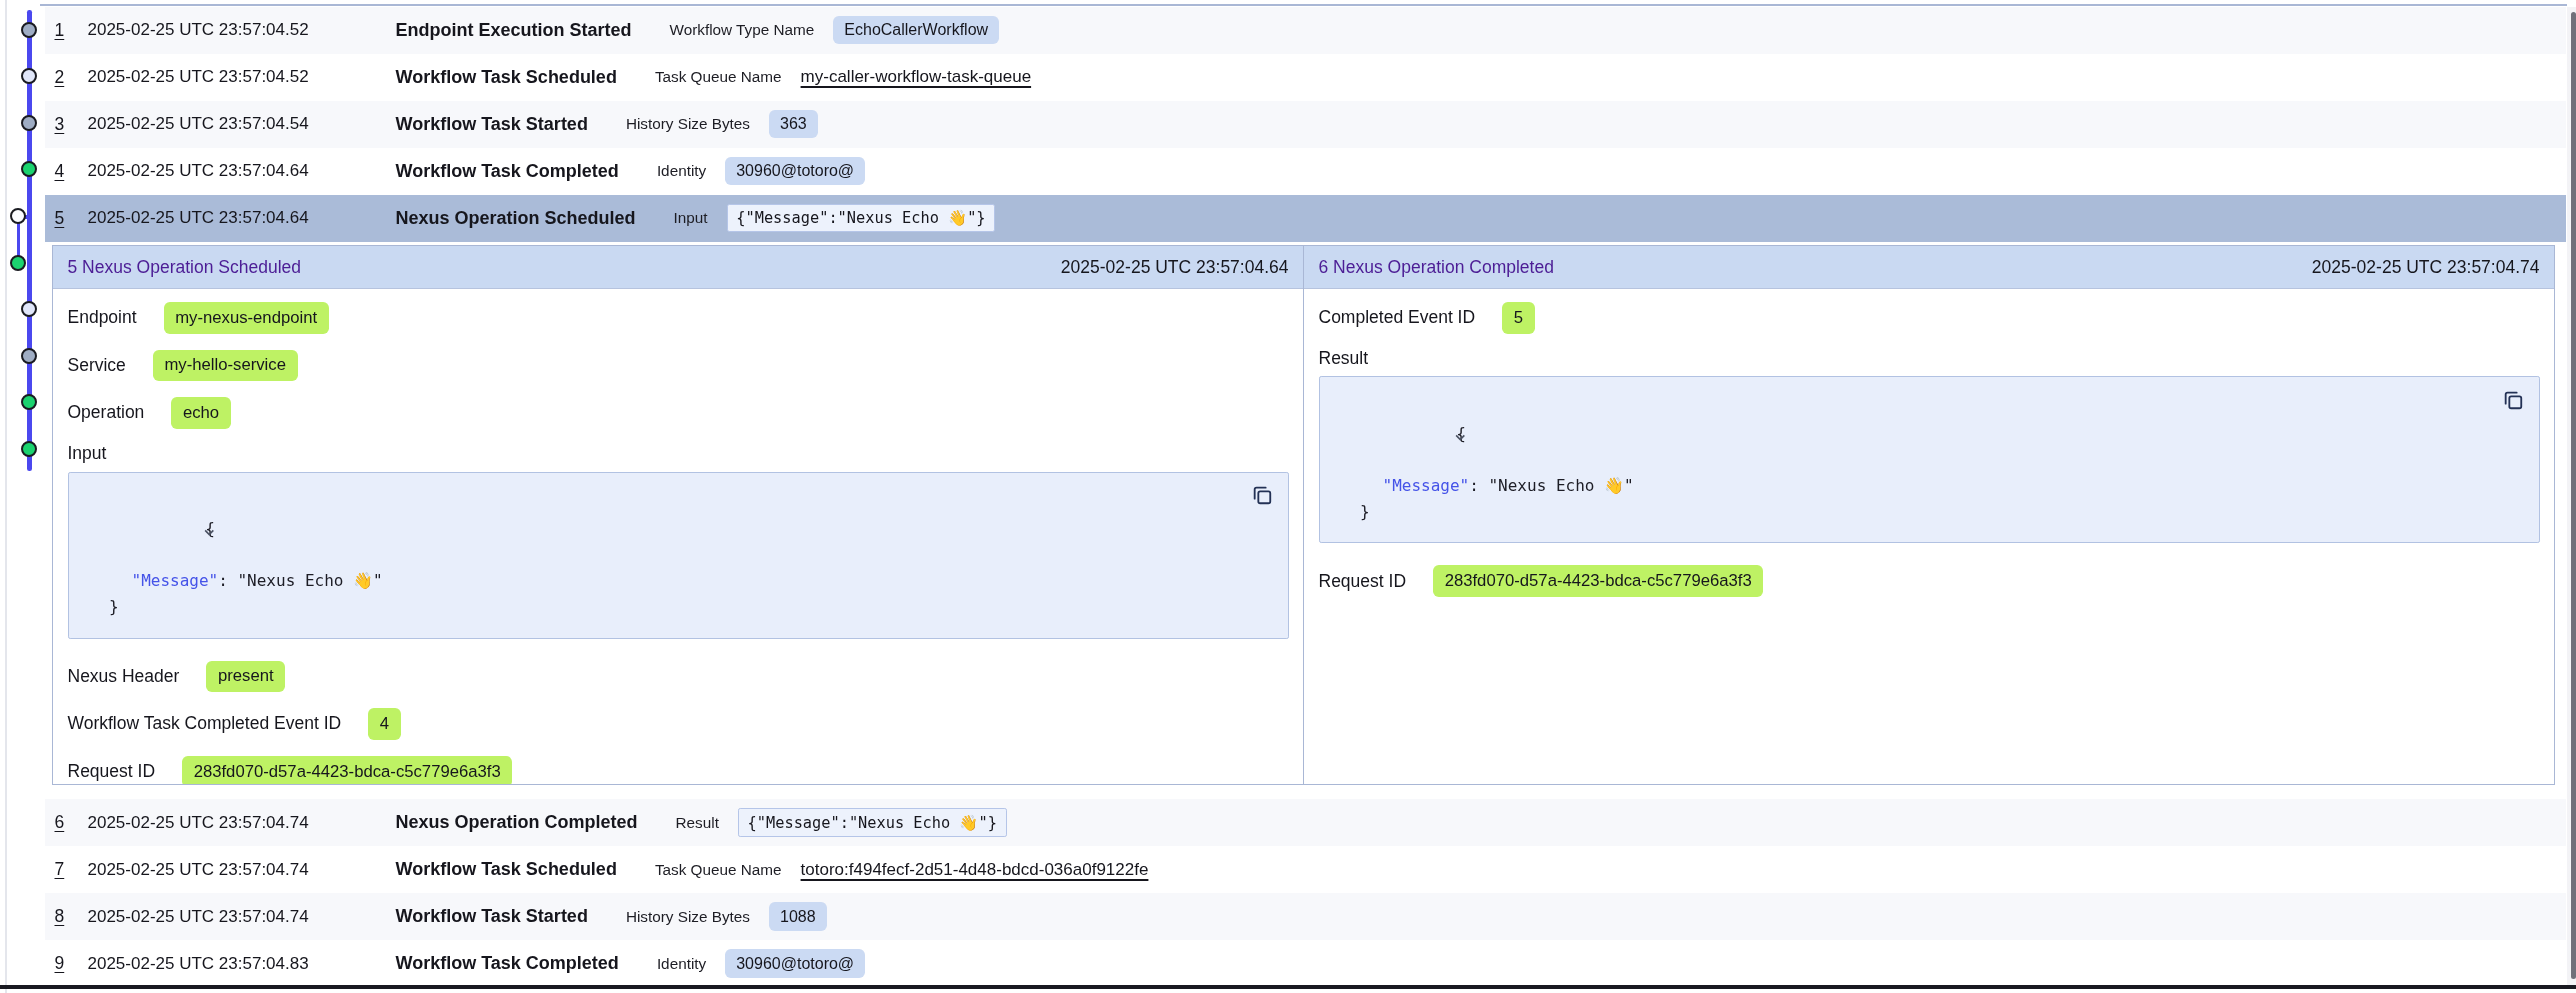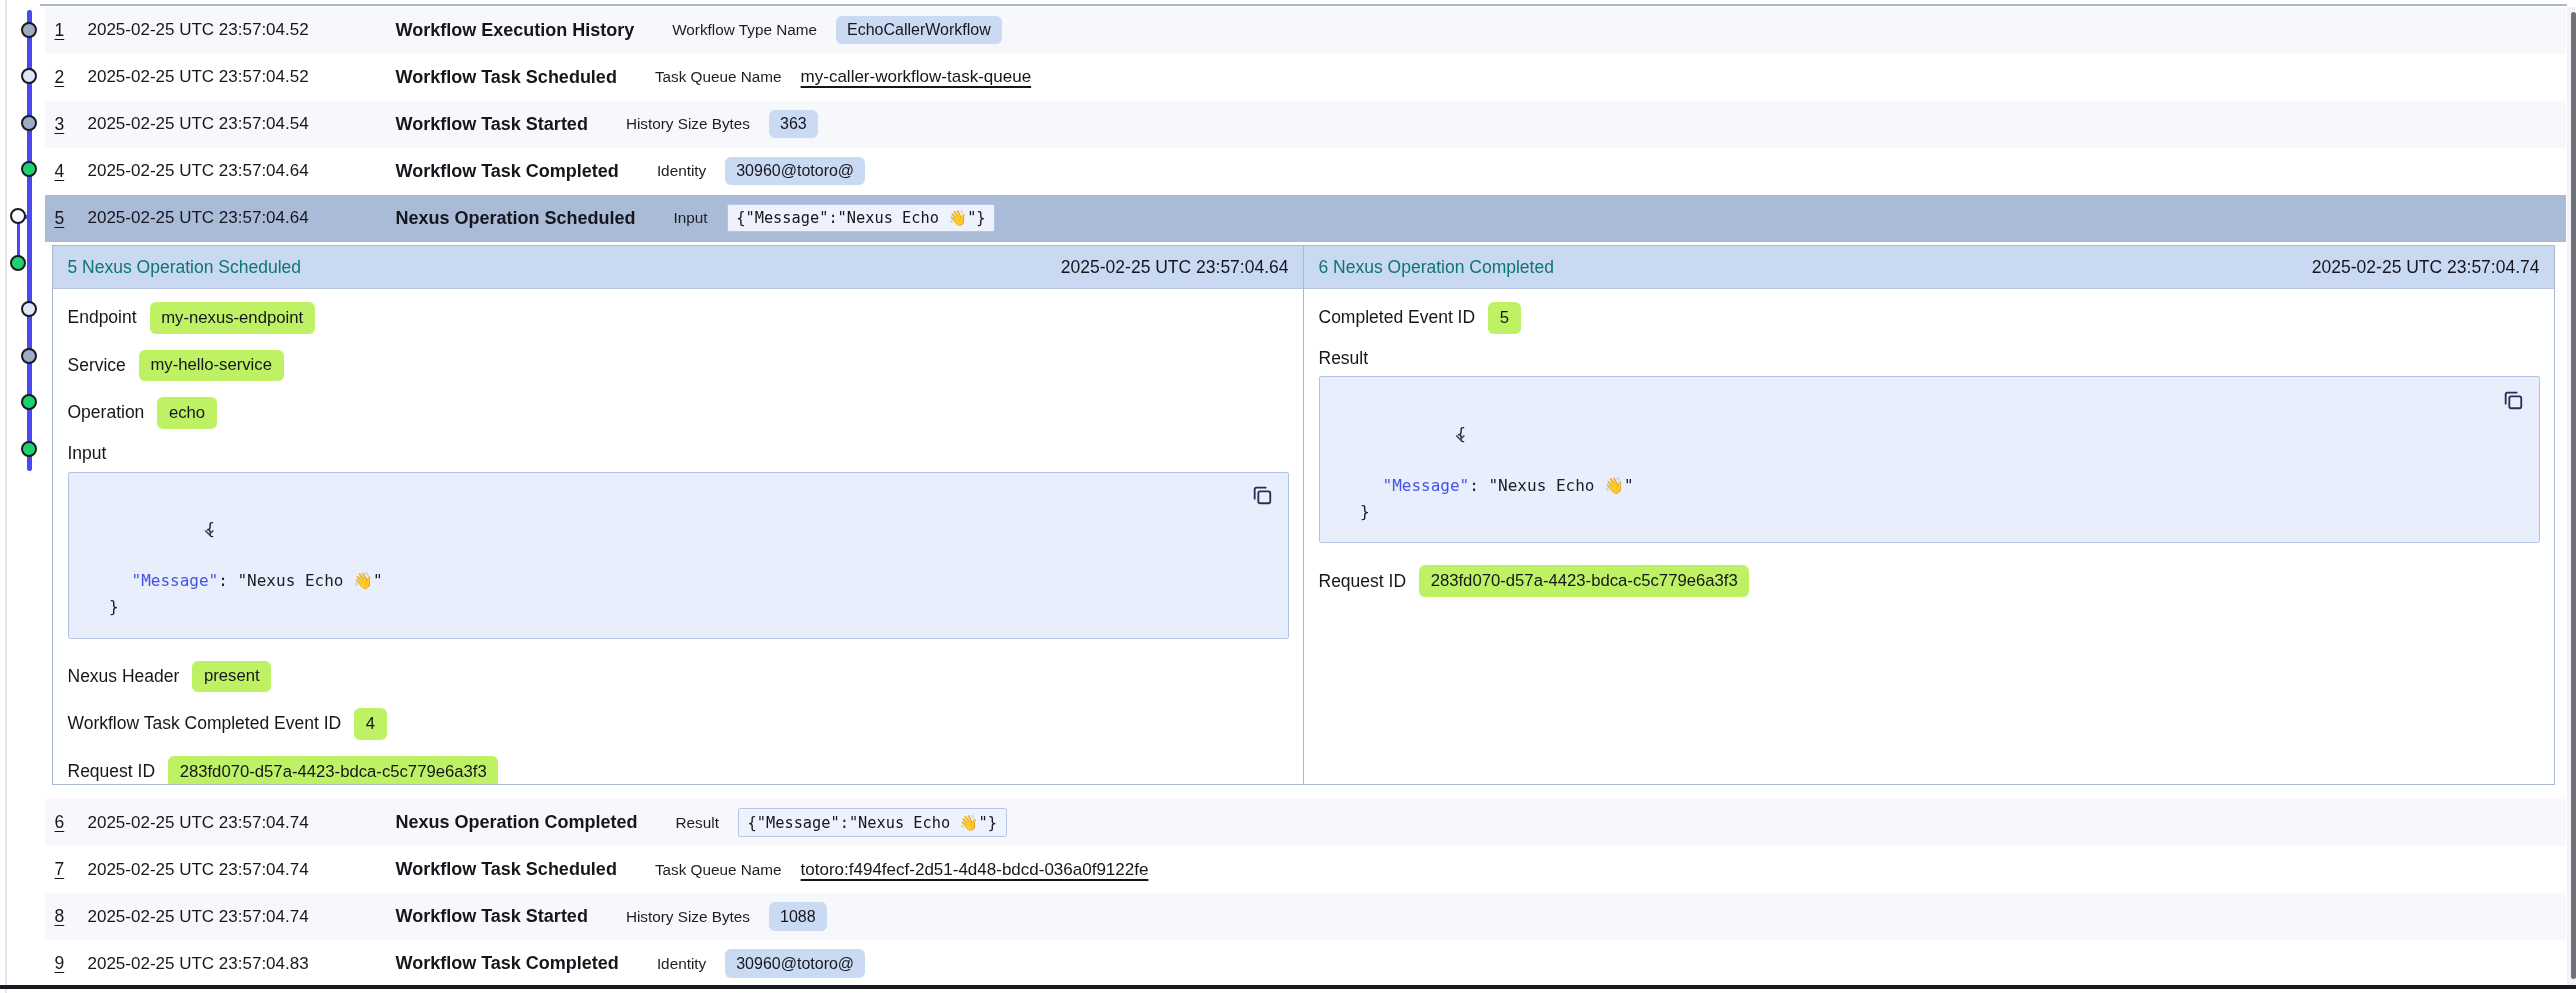--- a/index.html
+++ b/index.html
@@ -39,24 +39,24 @@
   .row .attr-label { font-size:15.3px; margin-right:19px; color:#1d1d24; white-space:nowrap; }
   .badge { background:#cbdaf3; border-radius:5.8px; padding:5.1px 11px; font-size:16px; white-space:nowrap; }
   .link-value { font-size:17px; text-decoration:underline; text-underline-offset:3.6px; text-decoration-thickness:1.5px; white-space:nowrap; }
   .mono-badge { font-family:"DejaVu Sans Mono", monospace; font-size:15.3px; background:#edf2fc; border:1.5px solid #b5c5e8; border-radius:2.2px; padding:4.4px 8.7px; white-space:nowrap; }
 
   
   .detail { position:absolute; left:52px; top:245px; width:2503px; height:540px; border:1.5px solid #a9b7d5; background:#ffffff; display:flex; }
   .panel { flex:1 1 0; min-width:0; display:flex; flex-direction:column; }
   .panel-left { border-right:1.5px solid #a9b7d5; }
   .panel-header { height:43px; background:#c9d9f2; border-bottom:0.7px solid #b6c3de; display:flex; align-items:center; justify-content:space-between; padding:0 14.5px; flex:0 0 auto; cursor:pointer; }
-  .panel-title { font-size:17.5px; color:#0f766e; }
+  .panel-title { font-size:17.5px; color:#4c1d95; }
   .panel-ts { font-size:17.5px; color:#16161d; }
   .panel-body { flex:1; padding:0 14.5px 14.5px 14.5px; overflow:hidden; }
-  .field { display:flex; align-items:center; gap:13px; font-size:17.5px; min-height:29px; }
+  .field { display:flex; align-items:center; gap:27px; font-size:17.5px; min-height:29px; }
   .flabel { white-space:nowrap; }
   .pbadge { background:#bef264; border-radius:5.8px; padding:5.8px 11.6px; font-size:16.7px; white-space:nowrap; }
   .plain-label { font-size:17.5px; margin-top:14.5px; }
 
   
   .codeblock { position:relative; background:#e8eefb; border:1.5px solid #b2c2e2; border-radius:2.2px; margin-top:7.3px; padding:17.5px 51px 17.5px 17.5px;
                font-family:"DejaVu Sans Mono", monospace; font-size:16px; line-height:26px; color:#1d1d26; }
   .code-line { position:relative; padding-left:23px; white-space:pre; }
   .code-line .indent { padding-left:22.5px; }
   .json-key { color:#4553e8; }
@@ -85,21 +85,21 @@
   <div class="dot on-main scheduled" style="top:301px"></div>
   <div class="dot on-main neutral" style="top:348px"></div>
   <div class="dot on-main completed" style="top:394px"></div>
   <div class="dot on-main completed" style="top:441px"></div>
 </div>
 
 <div class="rows rows-top">
   <div class="row">
     <span class="num">1</span>
     <span class="ts">2025-02-25 UTC 23:57:04.52</span>
-    <span class="name">Workflow Execution History</span>
+    <span class="name">Endpoint Execution Started</span>
     <span class="attr-label">Workflow Type Name</span>
     <span class="badge">EchoCallerWorkflow</span>
   </div>
   <div class="row">
     <span class="num">2</span>
     <span class="ts">2025-02-25 UTC 23:57:04.52</span>
     <span class="name">Workflow Task Scheduled</span>
     <span class="attr-label">Task Queue Name</span>
     <span class="link-value">my-caller-workflow-task-queue</span>
   </div>

